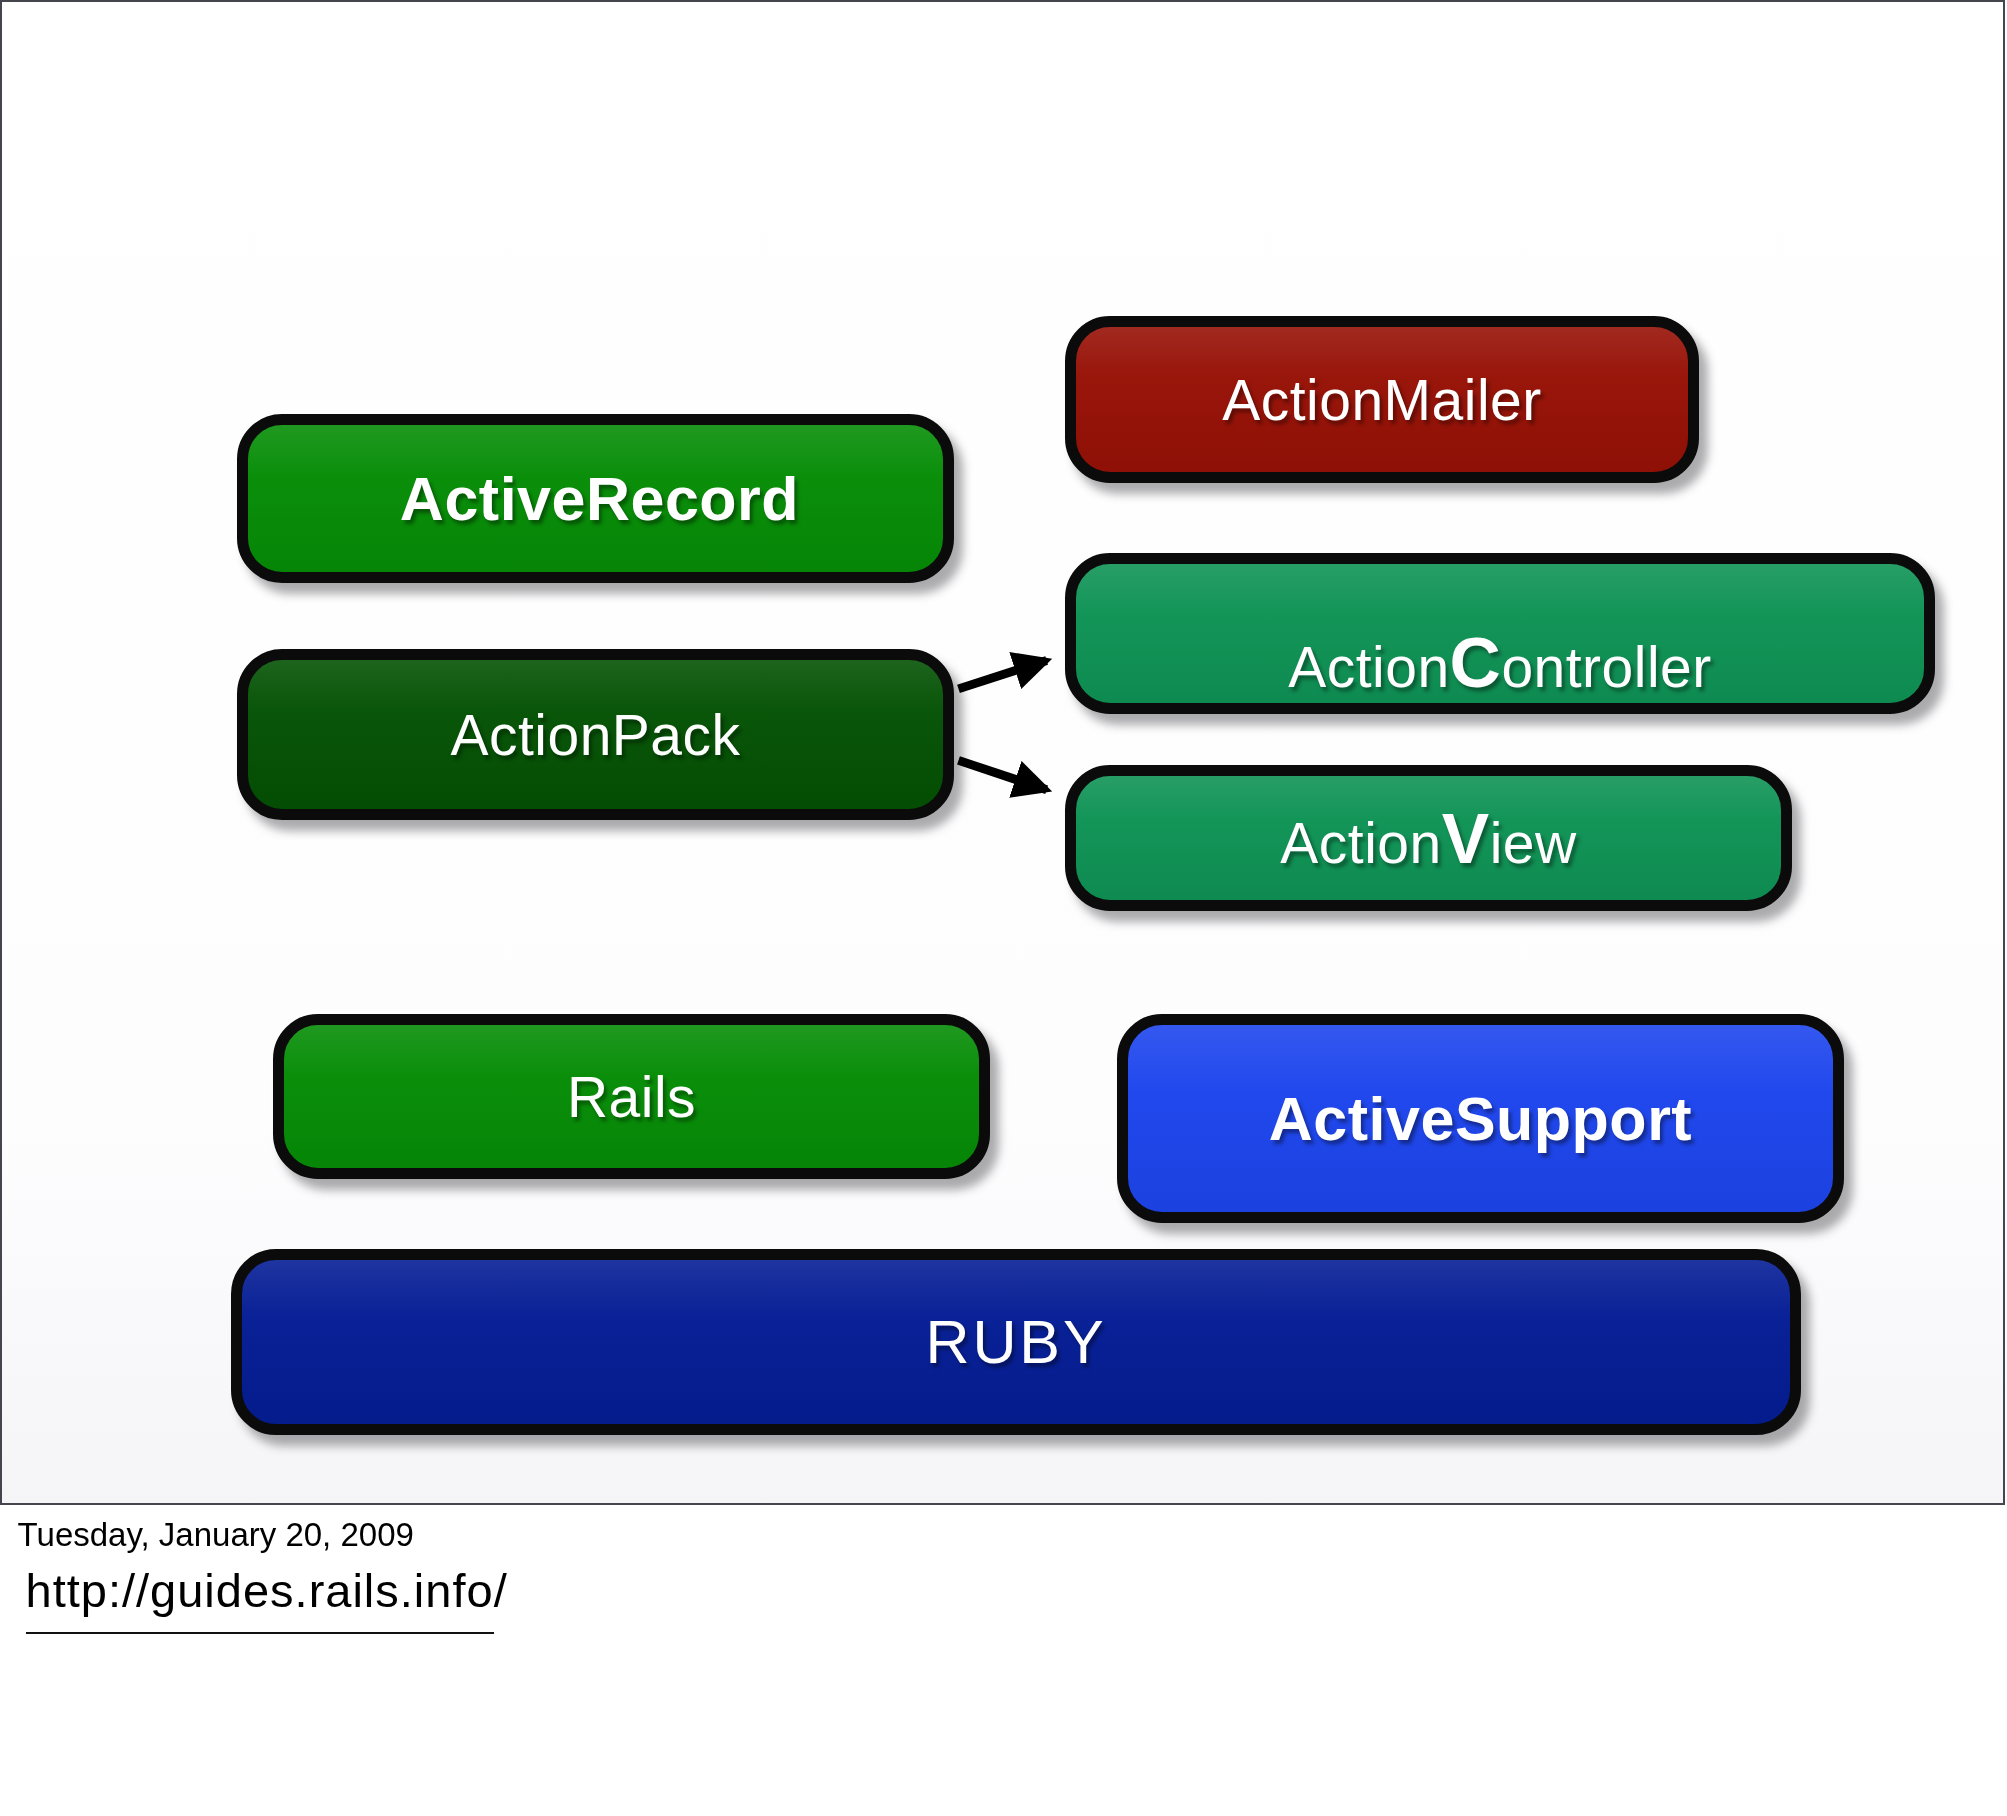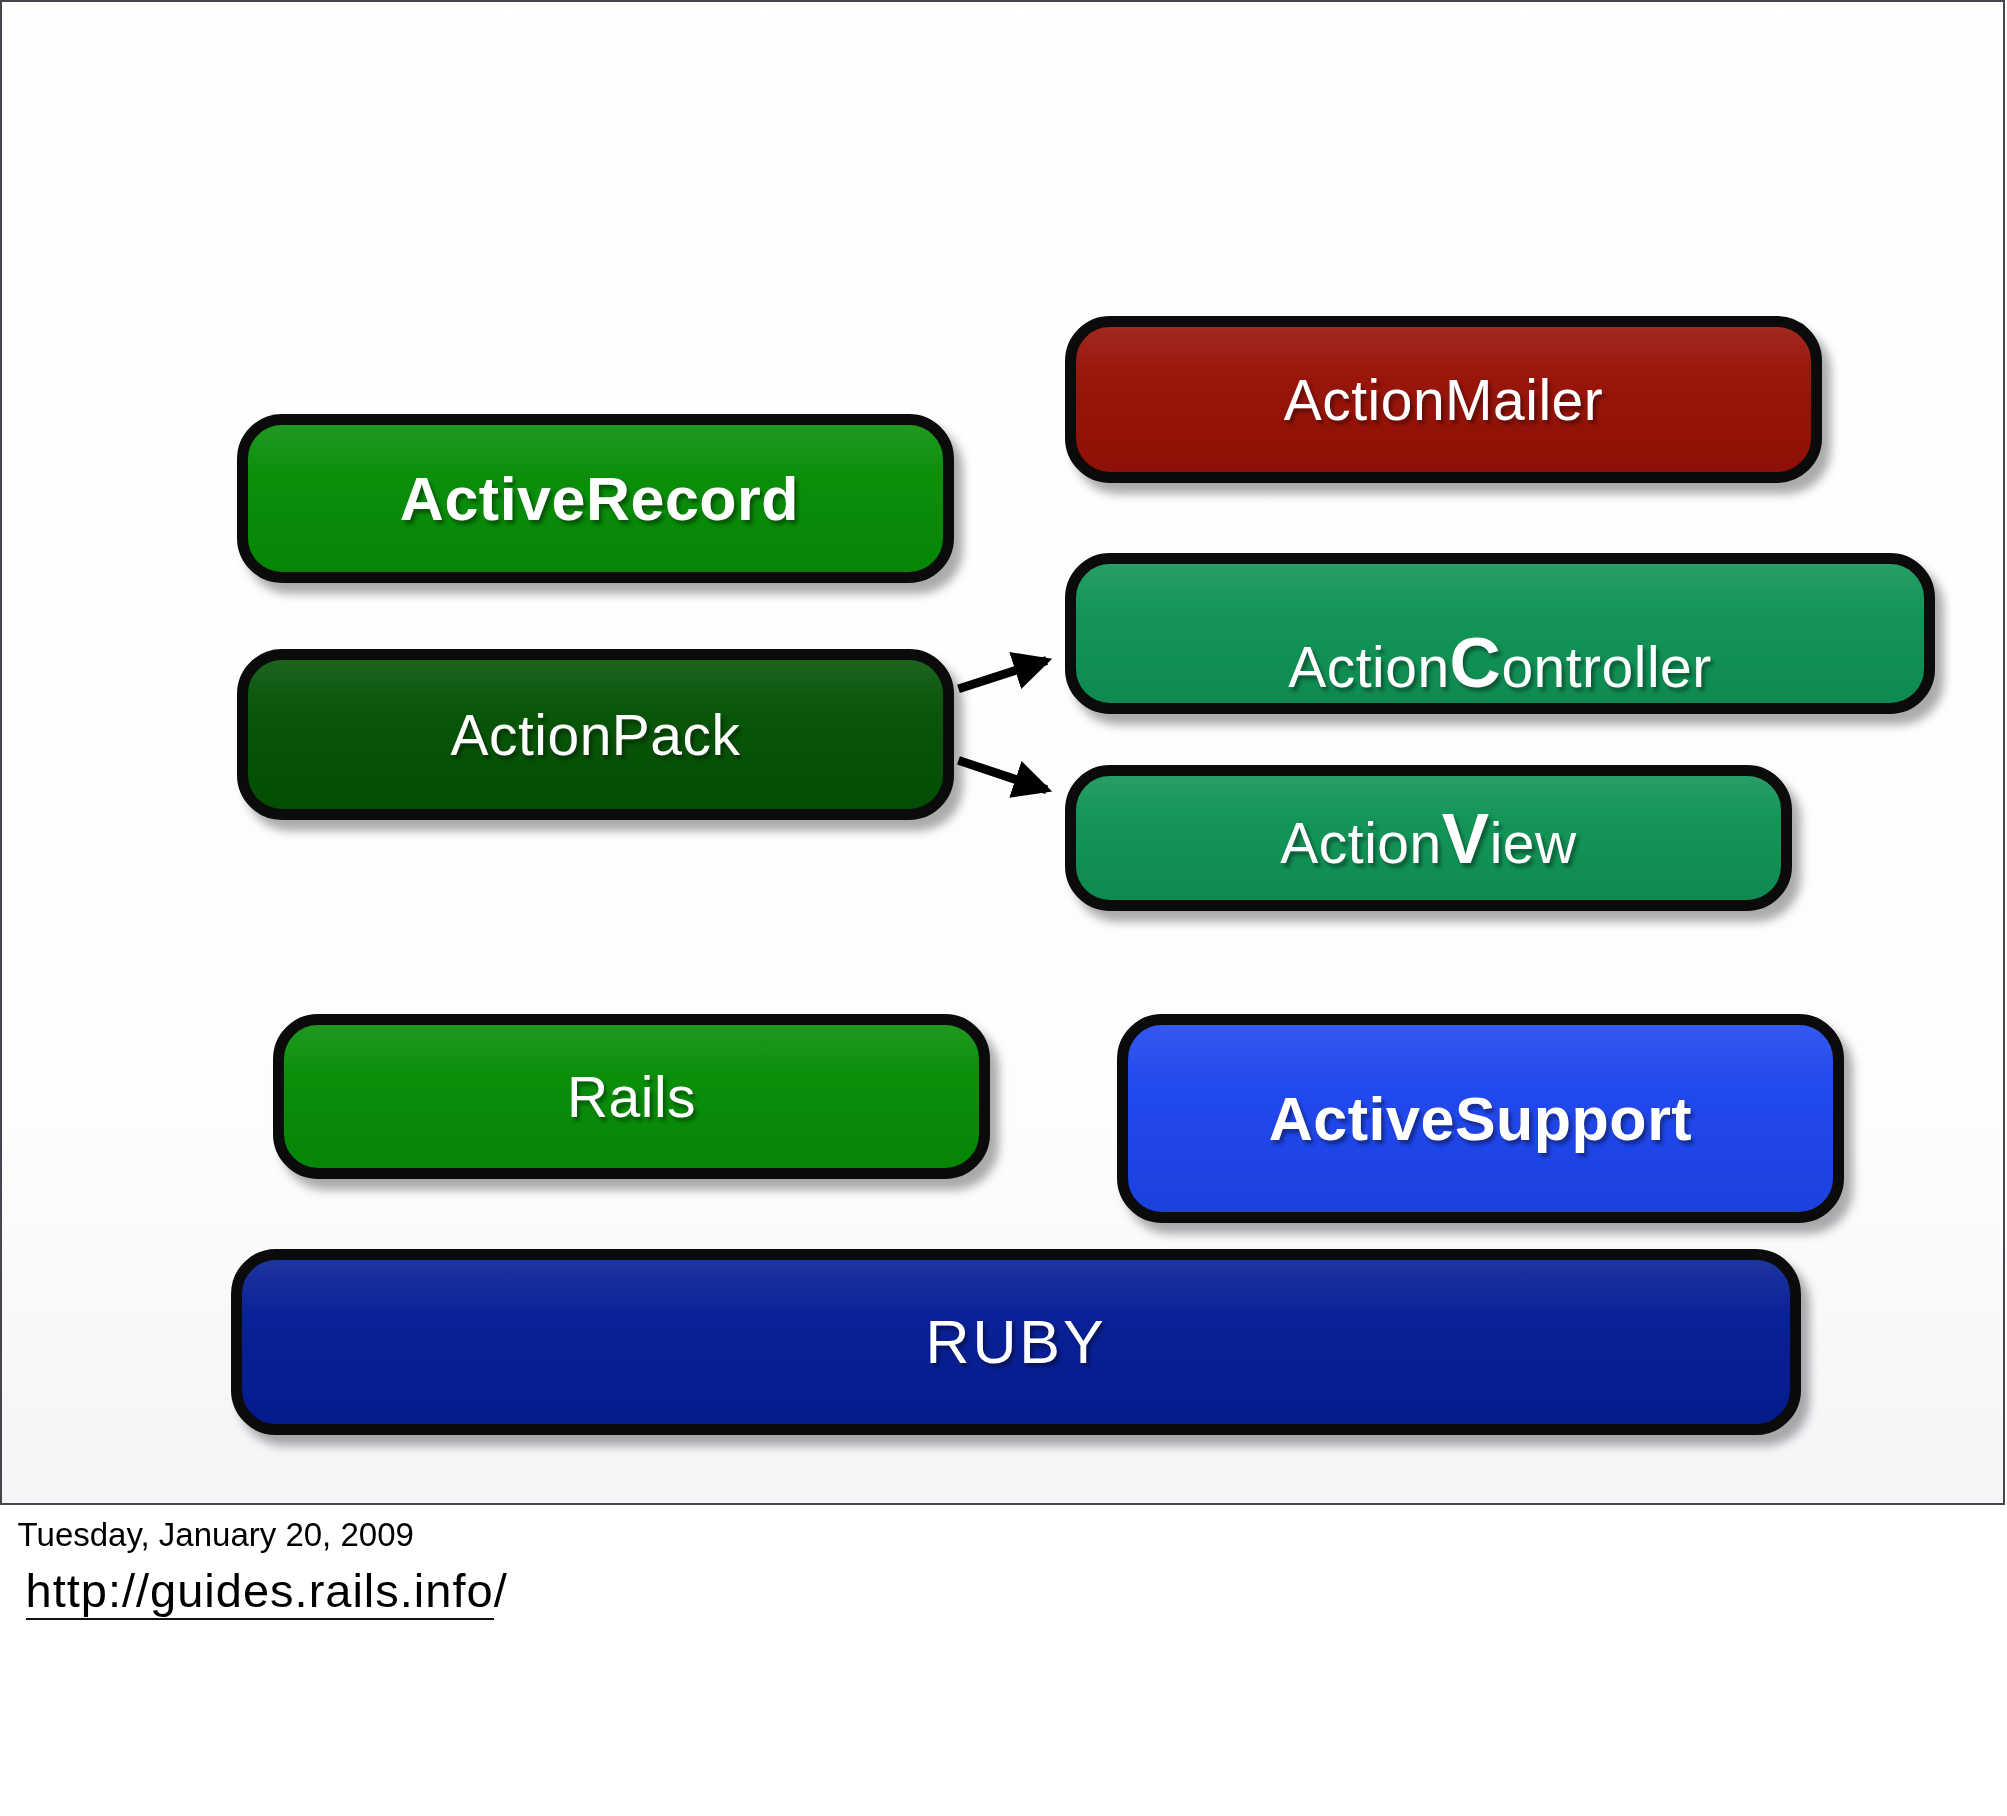--- a/index.html
+++ b/index.html
@@ -26,21 +26,21 @@
     background-image: linear-gradient(180deg, rgba(255,255,255,0.10) 0%, rgba(255,255,255,0.02) 35%, rgba(0,0,0,0.06) 100%);
     text-shadow: 2.9px 3.9px 3.9px rgba(0,0,0,0.38);
     white-space: nowrap;
   }
   .lbl { font-size: 57px; font-weight: 400; letter-spacing: 0.5px; }
   .lbl-bold { font-size: 61px; font-weight: 700; letter-spacing: 0.5px; }
   .lbl-em { font-size: 71px; font-weight: 700; }
   .lbl-ruby { font-size: 61px; font-weight: 400; letter-spacing: 2.9px; }
 
   #box-activerecord     { left: 235px;  top: 412px;  width: 717px;  height: 169px; padding-left: 8px; }
-  #box-actionmailer     { left: 1063px; top: 314px;  width: 757px;  height: 167px; }
+  #box-actionmailer     { left: 1063px; top: 314px;  width: 634px;  height: 167px; }
   #box-actioncontroller { left: 1063px; top: 551px;  width: 870px;  height: 161px; align-items: flex-end; }
   #box-actionpack       { left: 235px;  top: 647px;  width: 717px;  height: 171px; }
   #box-actionview       { left: 1063px; top: 763px;  width: 727px;  height: 146px; }
   #box-rails            { left: 235px;  top: 1012px; width: 717px;  height: 165px; }
   #box-activesupport    { left: 1115px; top: 1012px; width: 727px;  height: 209px; }
   #box-ruby             { left: 229px;  top: 1247px; width: 1570px; height: 186px; text-align: right; }
 
   .arrows-layer {
     position: absolute; left: 0; top: 0;
     pointer-events: none;
@@ -52,21 +52,21 @@
     position: absolute; left: 17.6px; top: 9.8px;
     font-size: 33px; color: #000000;
   }
   .footer-url {
     position: absolute; left: 25.5px; top: 57px;
     font-size: 47px; color: #000000;
     letter-spacing: 1px;
   }
   .footer-url .underlined {
     border-bottom: 2.9px solid #111111;
-    padding-bottom: 1px;
+    padding-bottom: 15px;
   }
 </style>
 </head>
 <body>
 
 <div class="slide">
 
   <div class="box" id="box-activerecord" style="background-color: rgb(6, 141, 6);">
     <span class="lbl-bold">ActiveRecord</span>
   </div>

